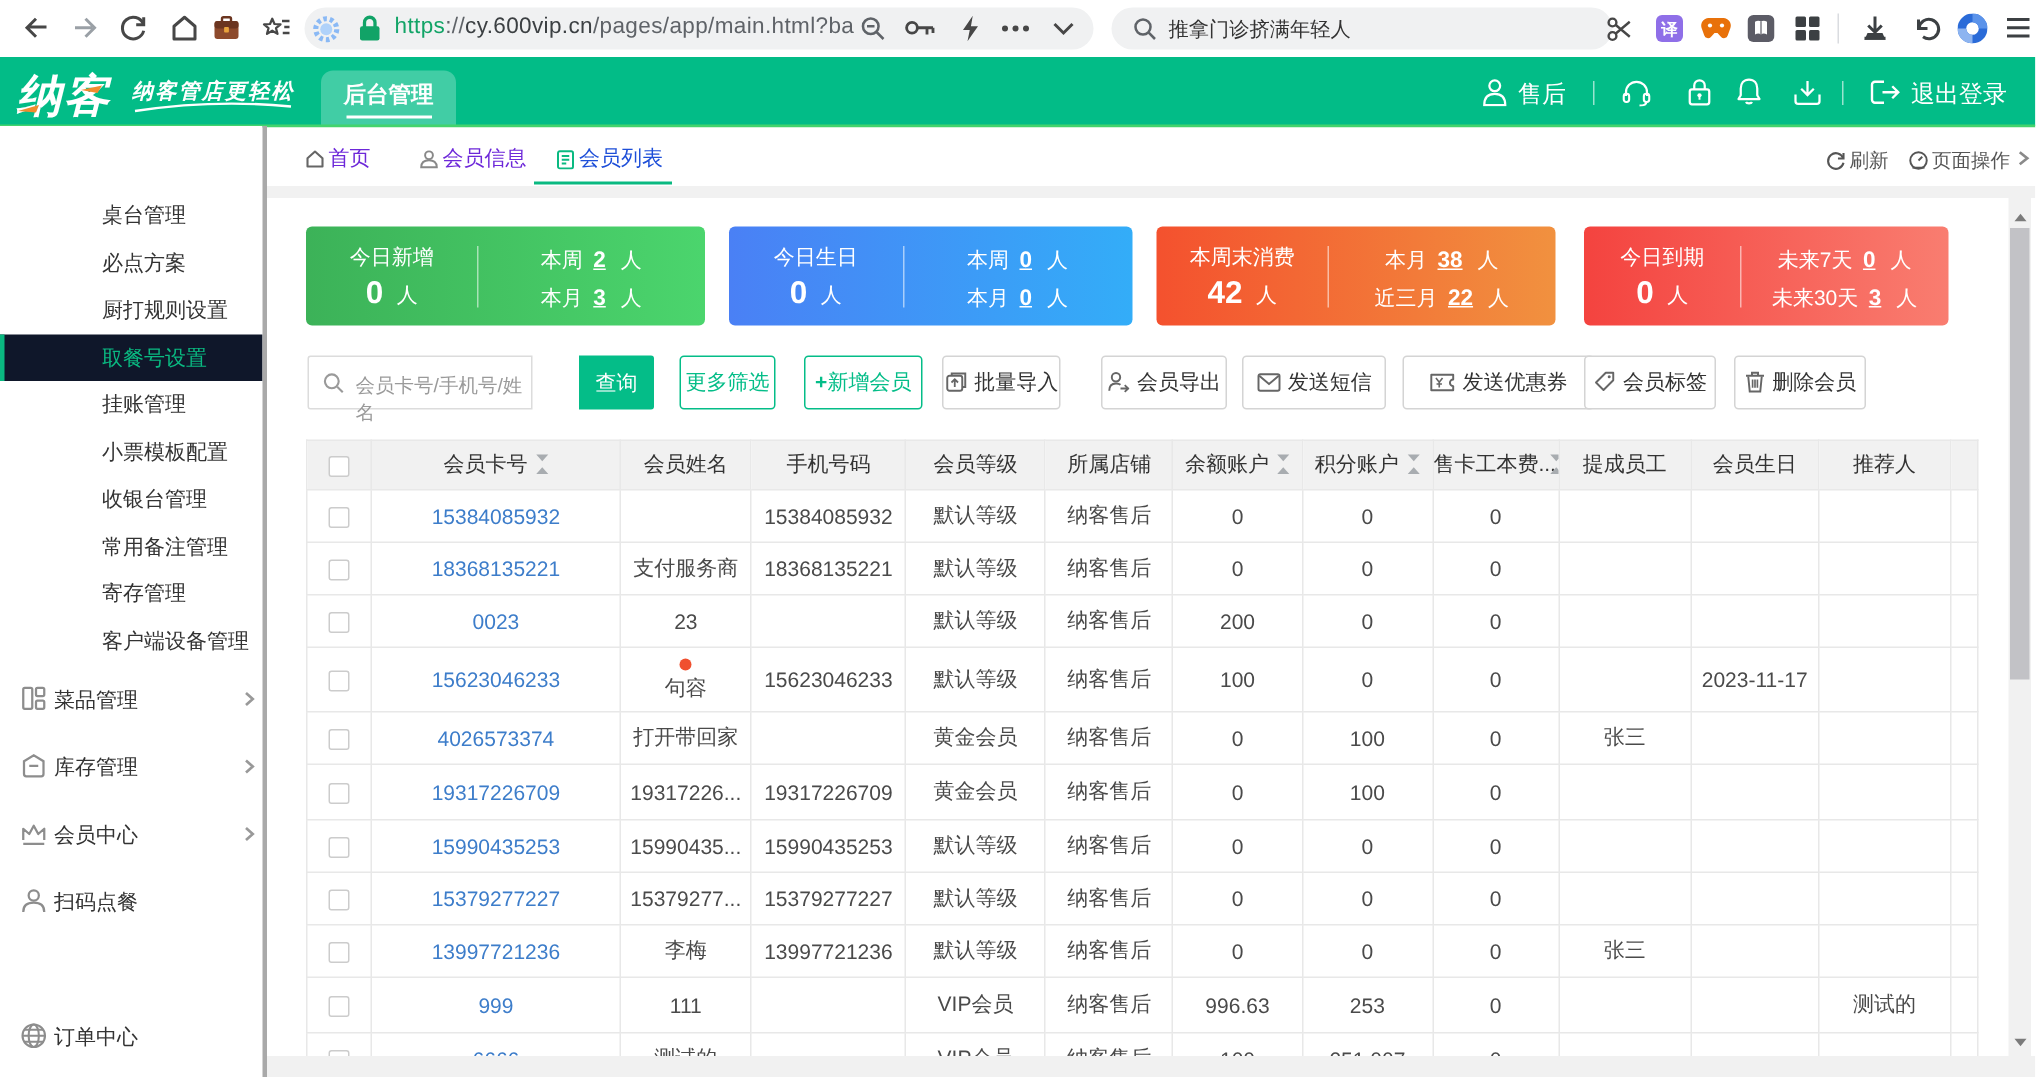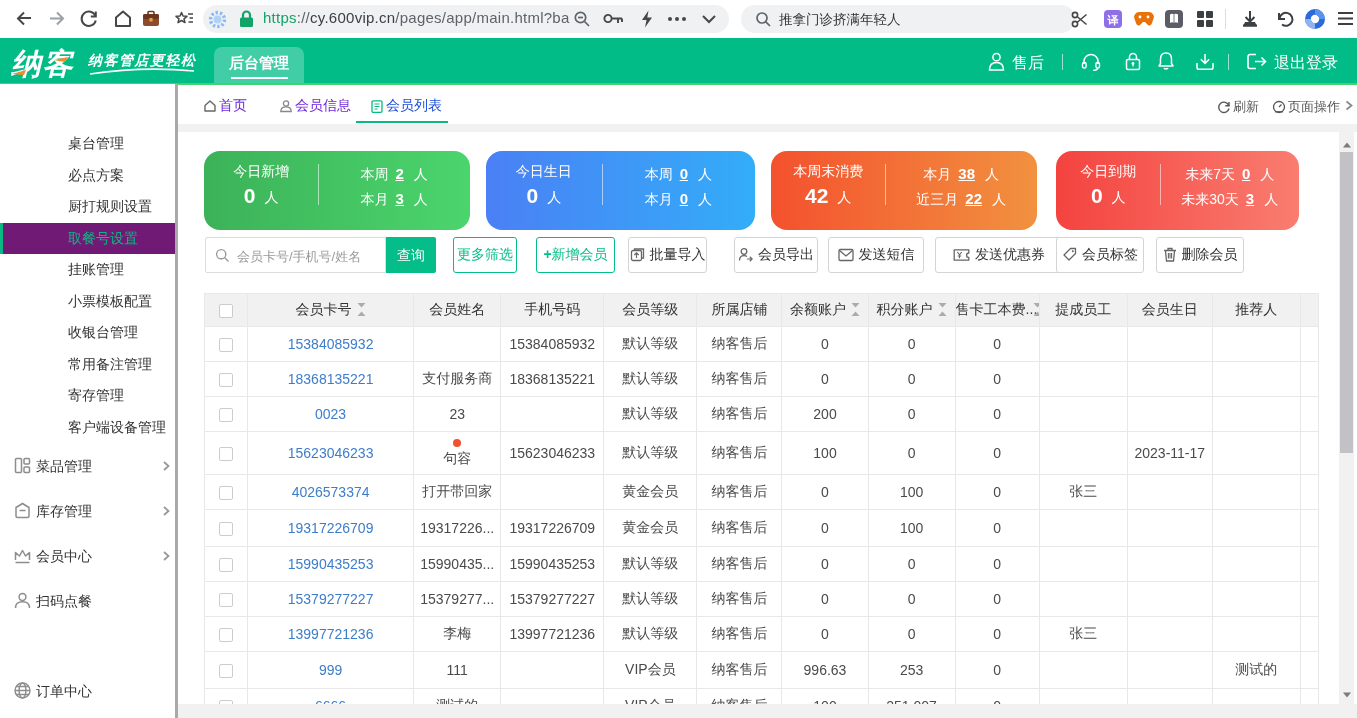--- a/index.html
+++ b/index.html
@@ -27,52 +27,52 @@
 
 #sidebar { position:absolute; left:0; top:84px; width:175px; height:634px; background:#fff; }
 #sidescroll { position:absolute; left:175px; top:84px; width:3px; height:634px; background:#a9a9a9; }
 .smain { position:absolute; left:0; width:175px; height:30px; }
 .smain .txt { position:absolute; left:36px; top:7px; font-size:14px; color:#333; }
 .smain.grn .txt { color:#0ab981; }
 .smain .icon { position:absolute; left:13px; top:5px; }
 .smain .chev { position:absolute; left:160px; top:9px; }
 .ssub { position:absolute; left:0; width:175px; height:31px; }
 .ssub .txt { position:absolute; left:68px; top:7px; font-size:14px; color:#333; }
-.ssub.act { background:#701a75; }
+.ssub.act { background:#0f172a; }
 .ssub.act .txt { color:#0ab981; }
 .ssub.act .bar { position:absolute; left:0; top:0; width:3px; height:31px; background:#0ab981; }
 
 
 #tabbar { position:absolute; left:178px; top:85px; width:1179px; height:39px; background:#fff; }
 .ttab { position:absolute; top:97px; font-size:14px; color:#6d28d9; }
 .ttab svg { vertical-align:-3px; margin-right:2px; }
 #tactive { color:#1d4ed8; }
 #tunderline { position:absolute; left:356px; top:121px; width:92px; height:2px; background:#0ab981; }
 #graystrip { position:absolute; left:178px; top:124px; width:1179px; height:8px; background:#f1f1f1; }
 .pgop { position:absolute; top:98px; font-size:13px; color:#555; }
 .pgop svg { vertical-align:-3px; margin-right:2px; }
 
 
-.card { position:absolute; top:151px; height:79px; border-radius:16px; color:#fff; }
+.card { position:absolute; top:151px; height:66px; border-radius:4px; color:#fff; }
 .card .lt { position:absolute; top:12px; width:43%; text-align:center; font-size:14px; }
 .card .ln { position:absolute; top:33px; width:43%; text-align:center; font-size:14px; }
 .card .ln b { font-size:21px; margin-right:9px; vertical-align:-1px; }
 .card .dv { position:absolute; left:43%; top:13px; width:1px; height:41px; background:rgba(255,255,255,0.55); }
 .card .r1 { position:absolute; left:43%; right:0; top:14px; text-align:center; font-size:14px; }
 .card .r2 { position:absolute; left:43%; right:0; top:39px; text-align:center; font-size:14px; }
 .card u b { font-size:15px; }
 .card .rn { margin:0 10px 0 7px; }
 
 
 .btn { position:absolute; top:237px; height:36px; border:1px solid #d4d4d4; border-radius:3px; background:#fff; font-size:14px; color:#333; }
 .btn span { position:absolute; width:100%; text-align:center; top:8px; left:0; }
 .btn svg { vertical-align:-3px; margin-right:5px; }
 .gbtn { border-color:#04bd88; }
 .gbtn span { color:#04bd88; }
-#searchbox { position:absolute; left:205px; top:237px; width:181px; height:36px; border:1px solid #dcdcdc; border-radius:2px 0 0 2px; background:#fff; }
+#searchbox { position:absolute; left:205px; top:237px; width:150px; height:36px; border:1px solid #dcdcdc; border-radius:2px 0 0 2px; background:#fff; }
 #searchbox .ph { position:absolute; left:31px; top:10px; font-size:13px; color:#9a9a9a; }
 #searchbox svg { position:absolute; left:9px; top:10px; }
 #querybtn { position:absolute; left:386px; top:237px; width:50px; height:36px; background:#04bd88; color:#fff; font-size:14px; text-align:center; line-height:36px; border-radius:0 2px 2px 0; }
 
 
 #tbl { position:absolute; left:204px; top:293px; border-collapse:collapse; table-layout:fixed; width:1115px; }
 #tbl th, #tbl td { border:1px solid #e8e8e8; font-weight:normal; font-size:14px; text-align:center; overflow:hidden; white-space:nowrap; padding:0; }
 #tbl th { background:#f1f1f1; color:#333; }
 #tbl td { background:#fff; color:#4a4a4a; }
 #tbl td.lk { color:#3d7dca; }

